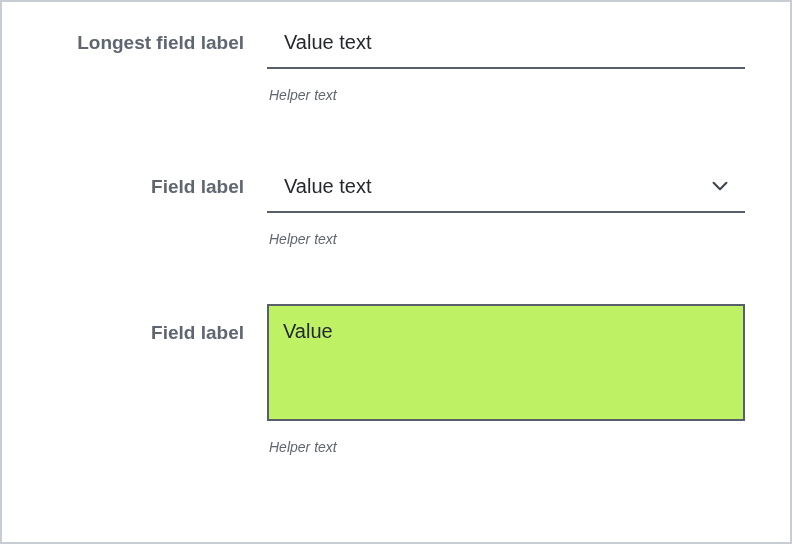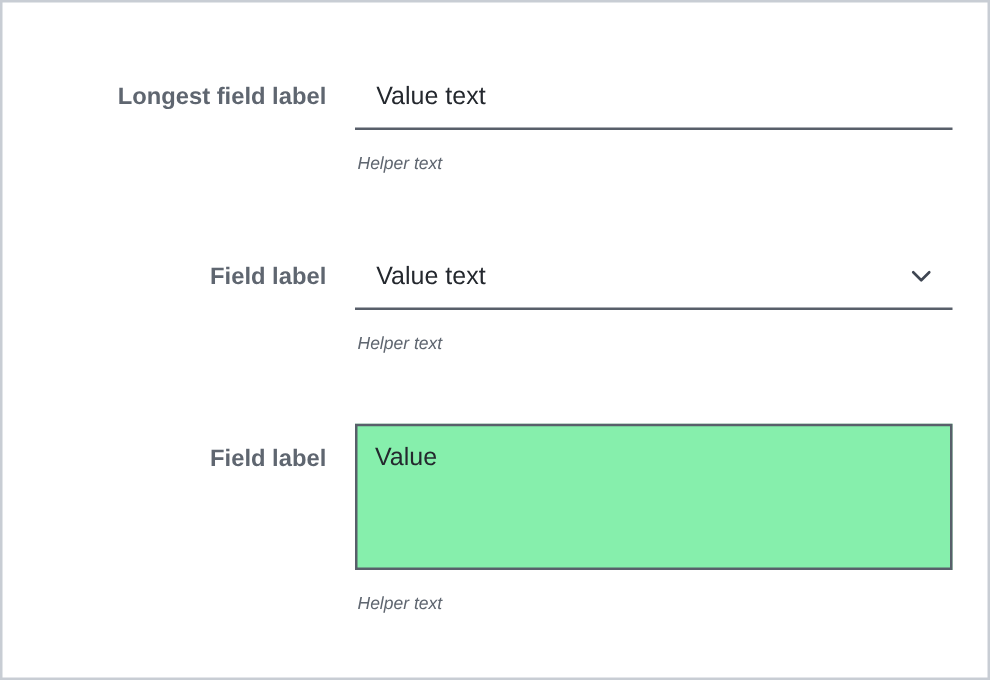--- a/index.html
+++ b/index.html
@@ -8,23 +8,22 @@
   .page {
     width: 792px;
     height: 544px;
     border: 2px solid #c8cdd4;
     background: #ffffff;
     overflow: hidden;
     font-family: "Liberation Sans", "DejaVu Sans", sans-serif;
   }
 
   .form {
-    padding-top: 62px;
+    padding-top: 27px;
     padding-left: 50px;
-    margin-left: 17px;
   }
 
   .row {
     display: flex;
     align-items: flex-start;
   }
 
   .label-col {
     width: 192px;
     text-align: right;
@@ -76,21 +75,21 @@
     width: 22px;
     height: 22px;
   }
 
   .textarea-input {
     display: block;
     width: 100%;
     height: 117px;
     border: 2px solid #585f6a;
     outline: none;
-    background: #86efac;
+    background: #bef264;
     padding: 12px 14px;
     margin: 0;
     resize: none;
     overflow: hidden;
     font-family: "Liberation Sans", "DejaVu Sans", sans-serif;
     font-size: 20px;
     line-height: 27px;
     color: #24282e;
   }
 

